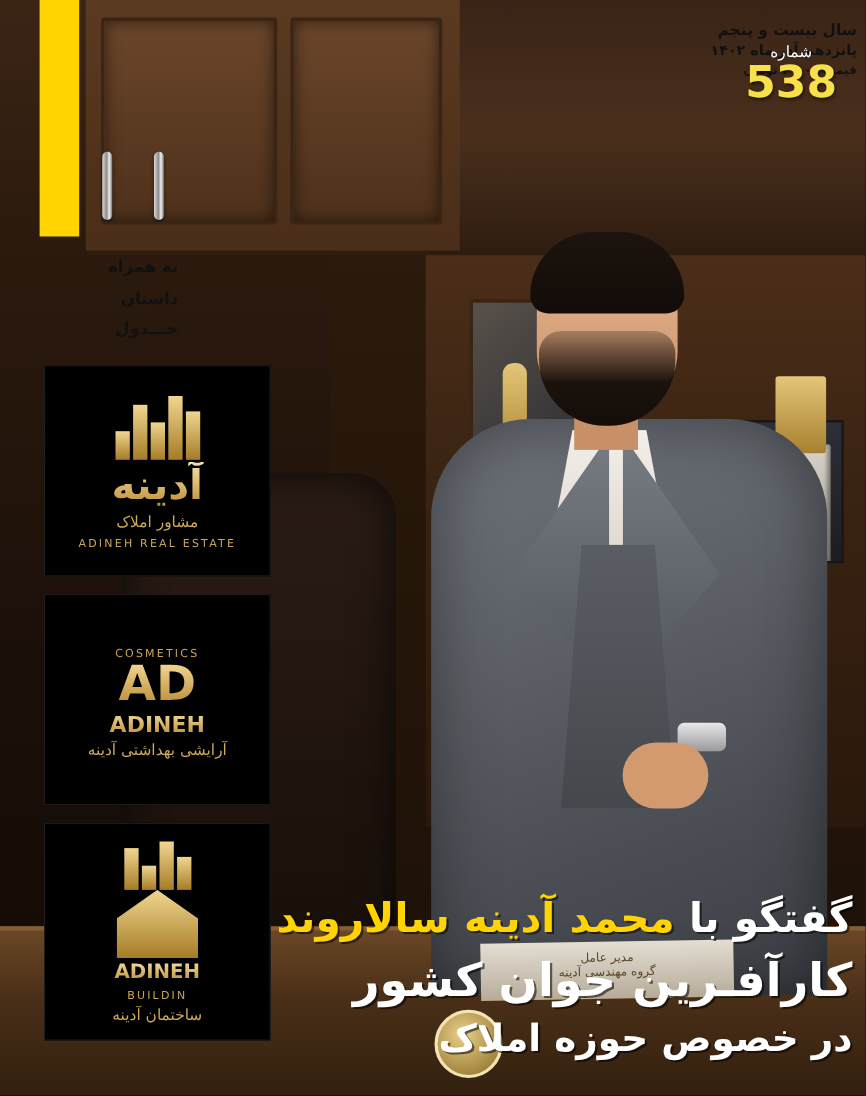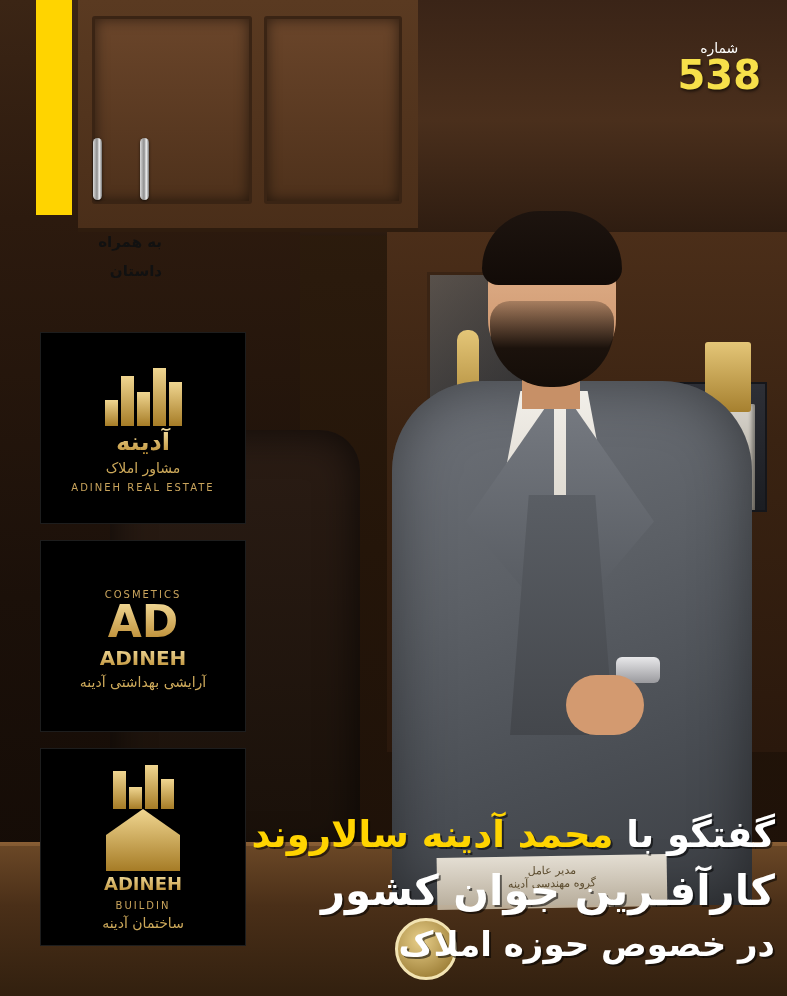--- a/index.html
+++ b/index.html
@@ -190,21 +190,21 @@
     display:flex; align-items:center; justify-content:center;
   }
   .logo-card:last-child { height:198px; margin-bottom:0; }
   .logo-inner { text-align:center; direction:rtl; width:100%; }
   .logo-mark {
     font-size:44px; line-height:1; font-weight:bold;
     background:linear-gradient(180deg,#f4dc9a,#b8872d);
     -webkit-background-clip:text; background-clip:text; color:transparent;
   }
   .logo-script {
-    font-size:24px; font-weight:bold; margin-top:2px;
+    font-size:37px; font-weight:bold; margin-top:2px;
     background:linear-gradient(180deg,#f6e2a6,#b98a2e);
     -webkit-background-clip:text; background-clip:text; color:transparent;
   }
   .logo-sub {
     font-size:10px; letter-spacing:2px; margin-top:6px; color:#c9a košé;
     color:#c9a css; color:#c9a45c;
   }
   .logo-sub2 { font-size:14px; margin-top:4px; color:#cfa css; color:#cfa css; color:#cda95a; }
   .skyline {
     display:flex; align-items:flex-end; justify-content:center; gap:3px; height:62px;
@@ -298,25 +298,31 @@
   </div>
   <div class="emblem"></div>
 
   <div class="spine"></div>
 
   <div class="masthead">
     <div class="issue-badge">
       <div class="issue-word">شماره</div>
       <div class="issue-num">538</div>
     </div>
+    <div class="mast-sub">
+      <span>سال بیست و پنجم</span>
+      <span class="mast-line2">پانزدهم آذر ماه ۱۴۰۲</span>
+      <span class="mast-line3">قیمت ۳۰۰۰۰ تومان</span>
+    </div>
   </div>
 
   <div class="teasers">
     <div>به همراه</div>
     <div>داستان</div>
+    <div>جـــدول</div>
   </div>
 
   <div class="logos">
 
     <div class="logo-card">
       <div class="logo-inner">
         <div class="skyline">
           <i style="height:44px"></i>
             <i style="height:58px"></i>
             <i style="height:34px"></i>

